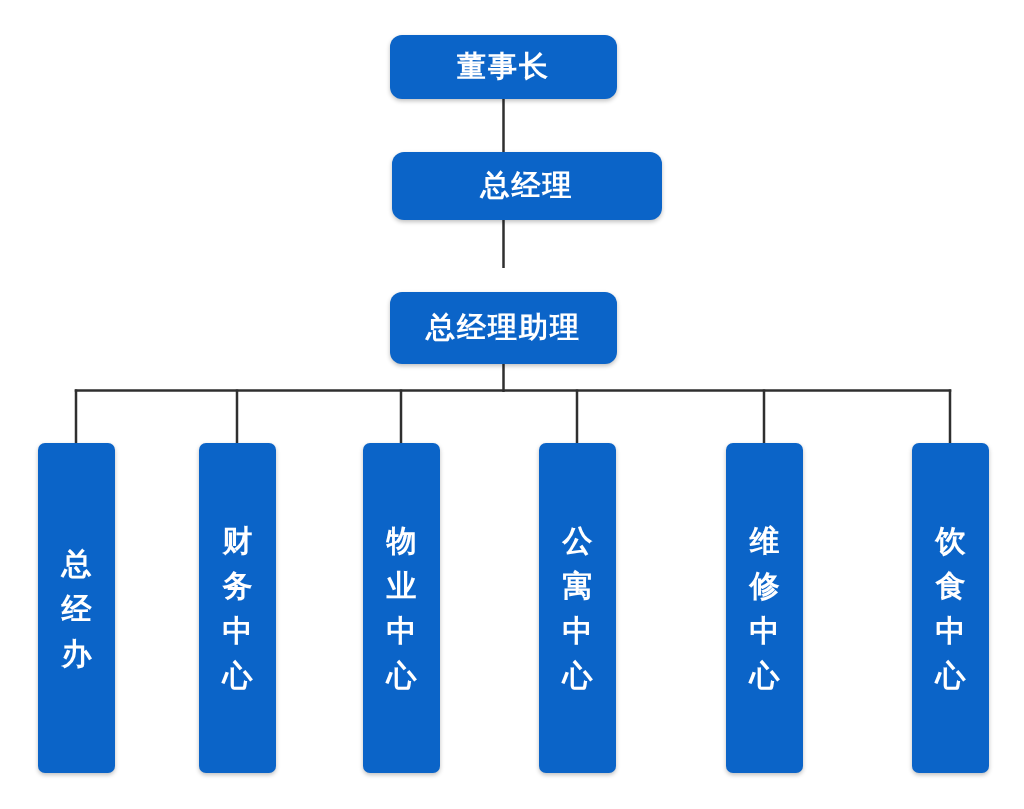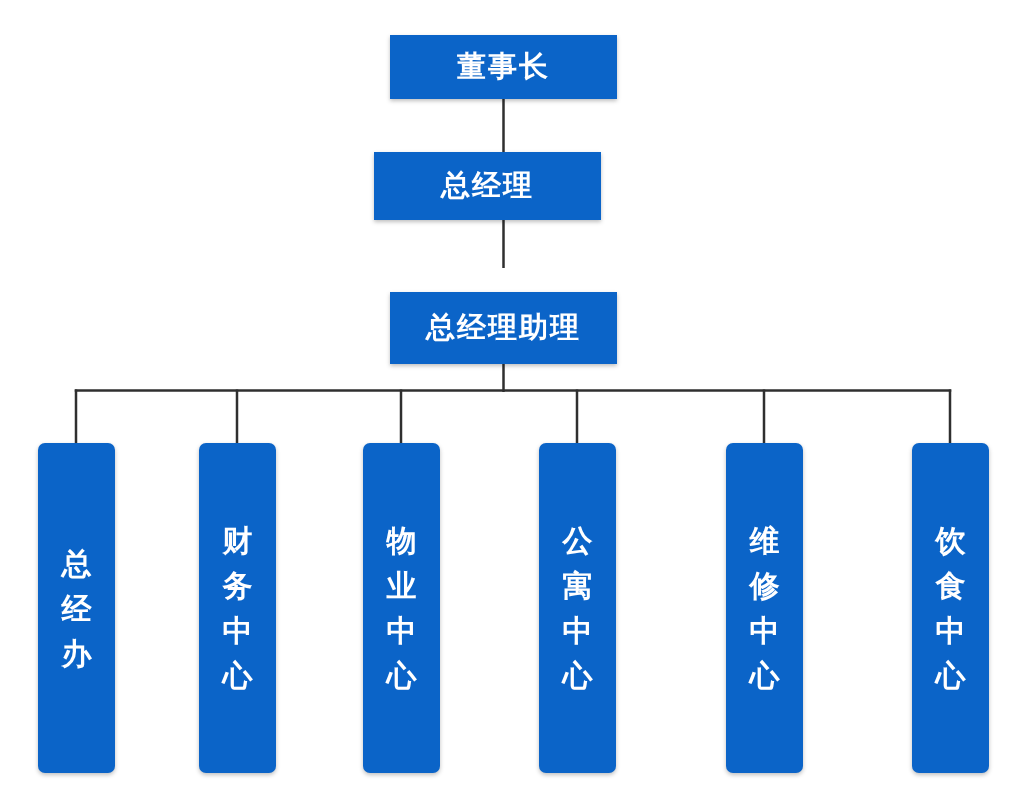--- a/index.html
+++ b/index.html
@@ -37,21 +37,21 @@
     position: absolute;
     background: var(--node-fill);
     color: var(--node-text);
     font-weight: bold;
     display: flex;
     align-items: center;
     justify-content: center;
     box-shadow: 0 2px 4px rgba(0,0,0,0.25);
   }
   .node-top {
-    border-radius: 0;
+    border-radius: 12px;
     font-size: 29px;
     letter-spacing: 2px;
   }
   .node-dept {
     border-radius: 7px;
     font-size: 30px;
   }
   .vstack { display: block; text-align: center; }
   .vchar  { display: block; line-height: 45px; }
 </style>
@@ -75,21 +75,21 @@
     <line x1="401" y1="389.5" x2="401" y2="444"></line>
     <line x1="577" y1="389.5" x2="577" y2="444"></line>
     <line x1="764" y1="389.5" x2="764" y2="444"></line>
     <line x1="950" y1="389.5" x2="950" y2="444"></line>
   </svg>
 
   <div class="node node-top" style="left:390px; top:35px;  width:227px; height:64px;">
     <span>董事长</span>
   </div>
 
-  <div class="node node-top" style="left:374px; top:152px; width:227px; height:68px;">
+  <div class="node node-top" style="left:392px; top:152px; width:270px; height:68px;">
     <span>总经理</span>
   </div>
 
   <div class="node node-top" style="left:390px; top:268px; width:227px; height:72px;margin-top:24px;">
     <span>总经理助理</span>
   </div>
 
   <div class="node node-dept" style="left:38px;  top:443px; width:77px; height:330px;">
     <span class="vstack">
         <span class="vchar">总</span>

